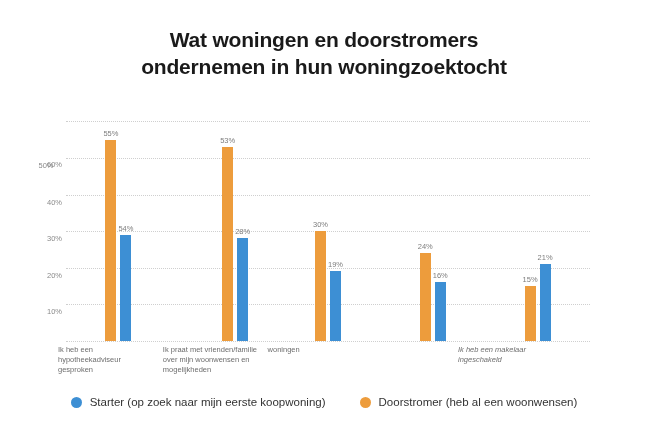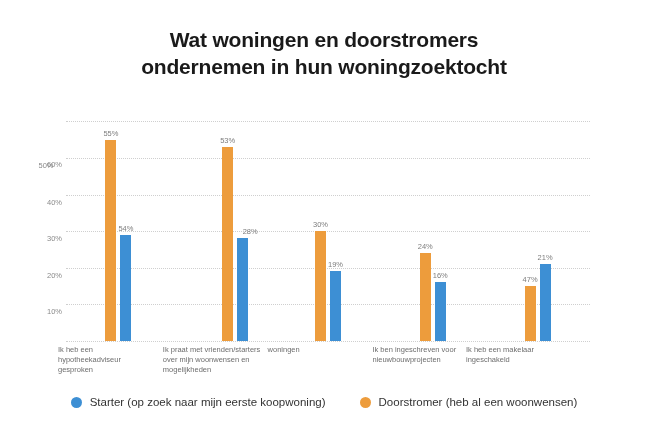--- a/index.html
+++ b/index.html
@@ -163,61 +163,57 @@
     <div class="group" style="left: 39.4px; width: 26px;">
       <div class="bar orange" title="Doorstromer (heb al een koopwoning): 55%" style="height: 201.385px; background: rgb(237, 156, 60);"></div>
       <div class="vlabel orange" style="bottom: 203.385px;">55%</div>
       <div class="bar blue" title="Starter (op zoek naar mijn eerste koopwoning): 29%" style="height: 106.185px; background: rgb(61, 143, 212);"></div>
       <div class="vlabel blue" style="bottom: 108.185px;">54%</div>
     </div>
     <div class="group" style="left: 144.2px; width: 26px; margin-left: 12px;">
       <div class="bar orange" title="Doorstromer (heb al een koopwoning): 53%" style="height: 194.062px; background: rgb(237, 156, 60);"></div>
       <div class="vlabel orange" style="bottom: 196.062px;">53%</div>
       <div class="bar blue" title="Starter (op zoek naar mijn eerste koopwoning): 28%" style="height: 102.523px; background: rgb(61, 143, 212);"></div>
-      <div class="vlabel blue" style="bottom: 104.523px; text-align: right;">28%</div>
+      <div class="vlabel blue" style="bottom: 104.523px;">28%</div>
     </div>
     <div class="group" style="left: 249px; width: 26px;">
       <div class="bar orange" title="Doorstromer (heb al een koopwoning): 30%" style="height: 109.846px; background: rgb(237, 156, 60);"></div>
       <div class="vlabel orange" style="bottom: 111.846px;">30%</div>
       <div class="bar blue" title="Starter (op zoek naar mijn eerste koopwoning): 19%" style="height: 69.5692px; background: rgb(61, 143, 212);"></div>
       <div class="vlabel blue" style="bottom: 71.5692px;">19%</div>
     </div>
     <div class="group" style="left: 353.8px; width: 26px;">
       <div class="bar orange" title="Doorstromer (heb al een koopwoning): 24%" style="height: 87.8769px; background: rgb(237, 156, 60);"></div>
       <div class="vlabel orange" style="bottom: 89.8769px;">24%</div>
       <div class="bar blue" title="Starter (op zoek naar mijn eerste koopwoning): 16%" style="height: 58.5846px; background: rgb(61, 143, 212);"></div>
       <div class="vlabel blue" style="bottom: 60.5846px;">16%</div>
     </div>
     <div class="group" style="left: 458.6px; width: 26px;">
       <div class="bar orange" title="Doorstromer (heb al een koopwoning): 15%" style="height: 54.9231px; background: rgb(237, 156, 60);"></div>
-      <div class="vlabel orange" style="bottom: 56.9231px;">47%</div>
+      <div class="vlabel orange" style="bottom: 56.9231px;">15%</div>
       <div class="bar blue" title="Starter (op zoek naar mijn eerste koopwoning): 21%" style="height: 76.8923px; background: rgb(61, 143, 212);"></div>
       <div class="vlabel blue" style="bottom: 78.8923px;">21%</div>
     </div>
   </div>
 
 <div id="cat-labels">
     <div class="catlabel" style="left: -8px; width: 120.8px;">
       <div>Ik heb een</div>
       <div>hypotheekadviseur</div>
       <div>gesproken</div>
     </div>
     <div class="catlabel" style="left: 96.8px; width: 120.8px;">
-      <div>Ik praat met vrienden/starters</div>
+      <div>Ik praat met vrienden/familie</div>
       <div>over mijn woonwensen en</div>
       <div>mogelijkheden</div>
     </div>
     <div class="catlabel" style="left: 201.6px; width: 120.8px;">
       <div>woningen</div>
     </div>
-    <div class="catlabel" style="left: 306.4px; width: 120.8px;">
-      <div>Ik ben ingeschreven voor</div>
-      <div>nieuwbouwprojecten</div>
-    </div>
-    <div class="catlabel" style="left: 400px; width: 120.8px;">
+    <div class="catlabel" style="left: 392px; width: 120.8px; font-style: italic;">
       <div>Ik heb een makelaar</div>
       <div>ingeschakeld</div>
     </div>
   </div>
 
 <div id="legend">
     <div class="legend-item">
       <span class="legend-dot" style="background: rgb(61, 143, 212);"></span>
       <span class="legend-text">Starter (op zoek naar mijn eerste koopwoning)</span>
     </div>

